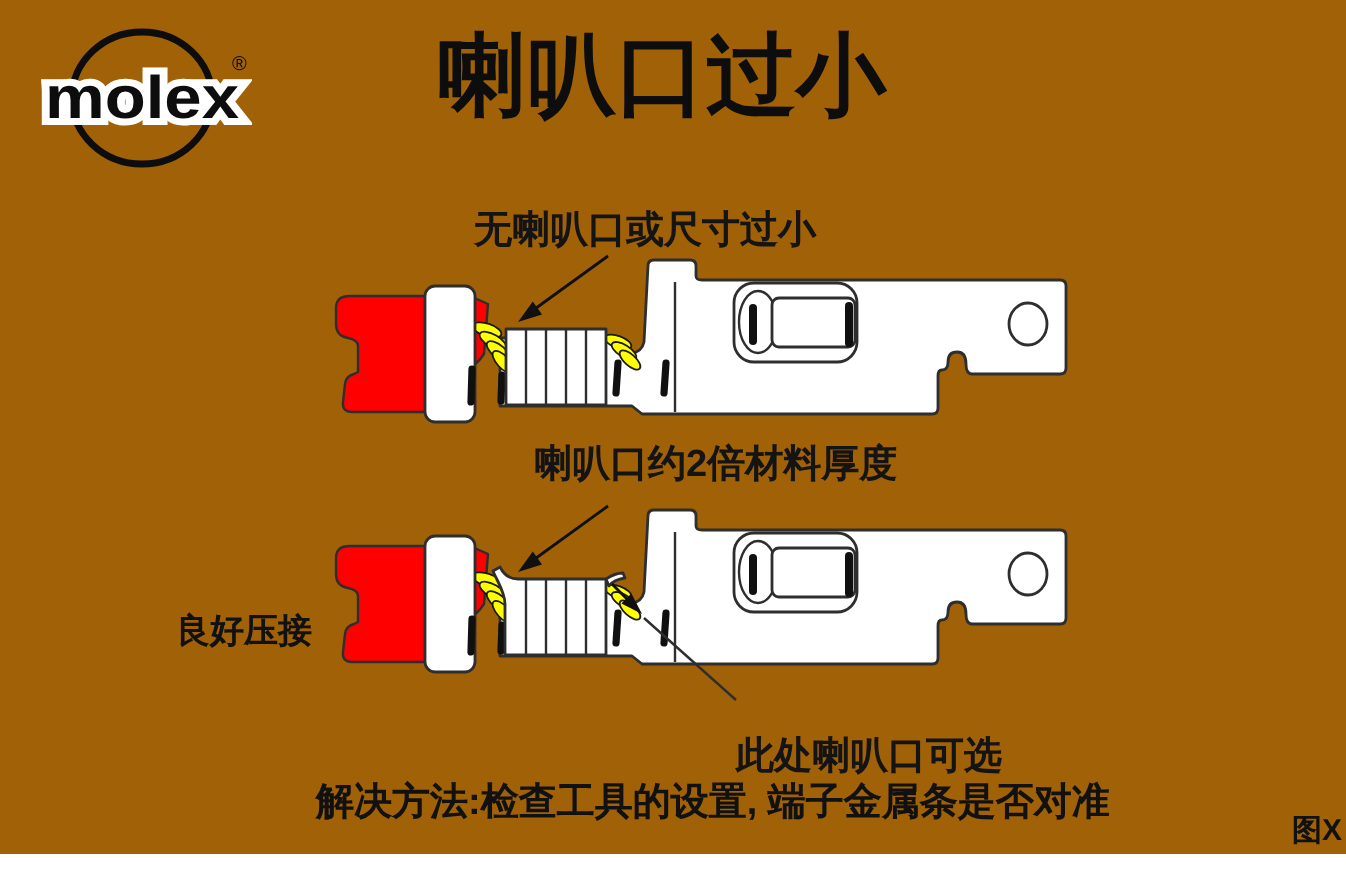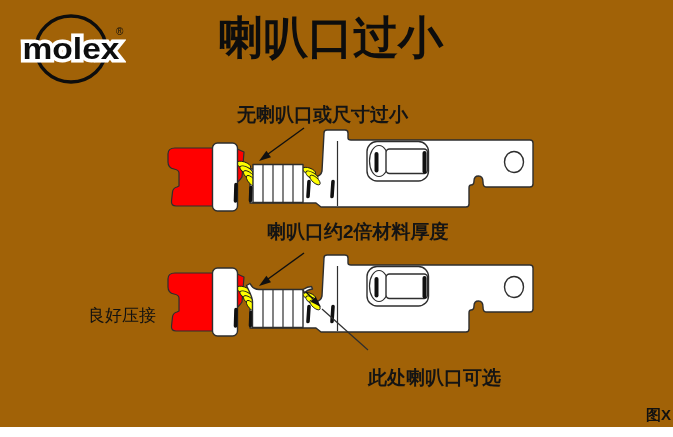--- a/index.html
+++ b/index.html
@@ -15,21 +15,21 @@
   .logo{position:absolute;left:20px;top:12px;width:106px;height:76px;}
   .page-title{
     position:absolute;left:218px;top:12px;width:240px;margin:0;
     font-family:"Liberation Serif","DejaVu Serif",serif;
     font-size:45px;line-height:52px;font-weight:600;color:#0d0d0d;white-space:nowrap;
   }
   .ann{position:absolute;font-weight:700;font-size:19px;color:#141414;white-space:nowrap;}
   .ann1{left:237px;top:102px;text-align:center;}
   .ann2{left:245px;top:219px;margin-left:22px;}
   .ann3{left:368px;top:346px;margin-top:19px;}
-  .good-label{position:absolute;left:88px;top:304px;font-weight:400;font-size:17px;white-space:nowrap;}
+  .good-label{position:absolute;left:88px;top:304px;font-weight:700;font-size:17px;white-space:nowrap;}
   .diagram{position:absolute;left:140px;}
   .d1{top:125px;}
   .d2{top:250px;}
   .solution{position:absolute;left:158px;top:388px;font-weight:700;font-size:19px;white-space:nowrap;color:#111;}
   .figure-label{position:absolute;left:630px;top:406px;font-weight:700;font-size:15px;padding-left:16px;}
   svg{display:block;}
   .outline{stroke:var(--line);stroke-width:1.4;stroke-linejoin:round;fill:#fff;}
   .thin{stroke:var(--line);stroke-width:1.2;fill:none;}
   .redfill{fill:var(--insulation-red);stroke:var(--line);stroke-width:1.2;stroke-linejoin:round;}
   .strand{fill:var(--strand-yellow);stroke:#1a1a1a;stroke-width:0.9;}
@@ -139,16 +139,17 @@
 
     <g>
       <line class="arrowline" x1="166" y1="42" x2="175" y2="51"></line>
       <polygon class="arrowhead" points="181,57 170.7,51.7 175.7,46.7"></polygon>
       <line class="thin" x1="182" y1="59" x2="228" y2="100"></line>
     </g>
   </svg>
 
   <div class="ann ann3">此处喇叭口可选</div>
 
+  <div class="solution">解决方法:检查工具的设置, 端子金属条是否对准</div>
 
   <div class="figure-label">图X</div>
 
 </div>
 
 </body></html>

